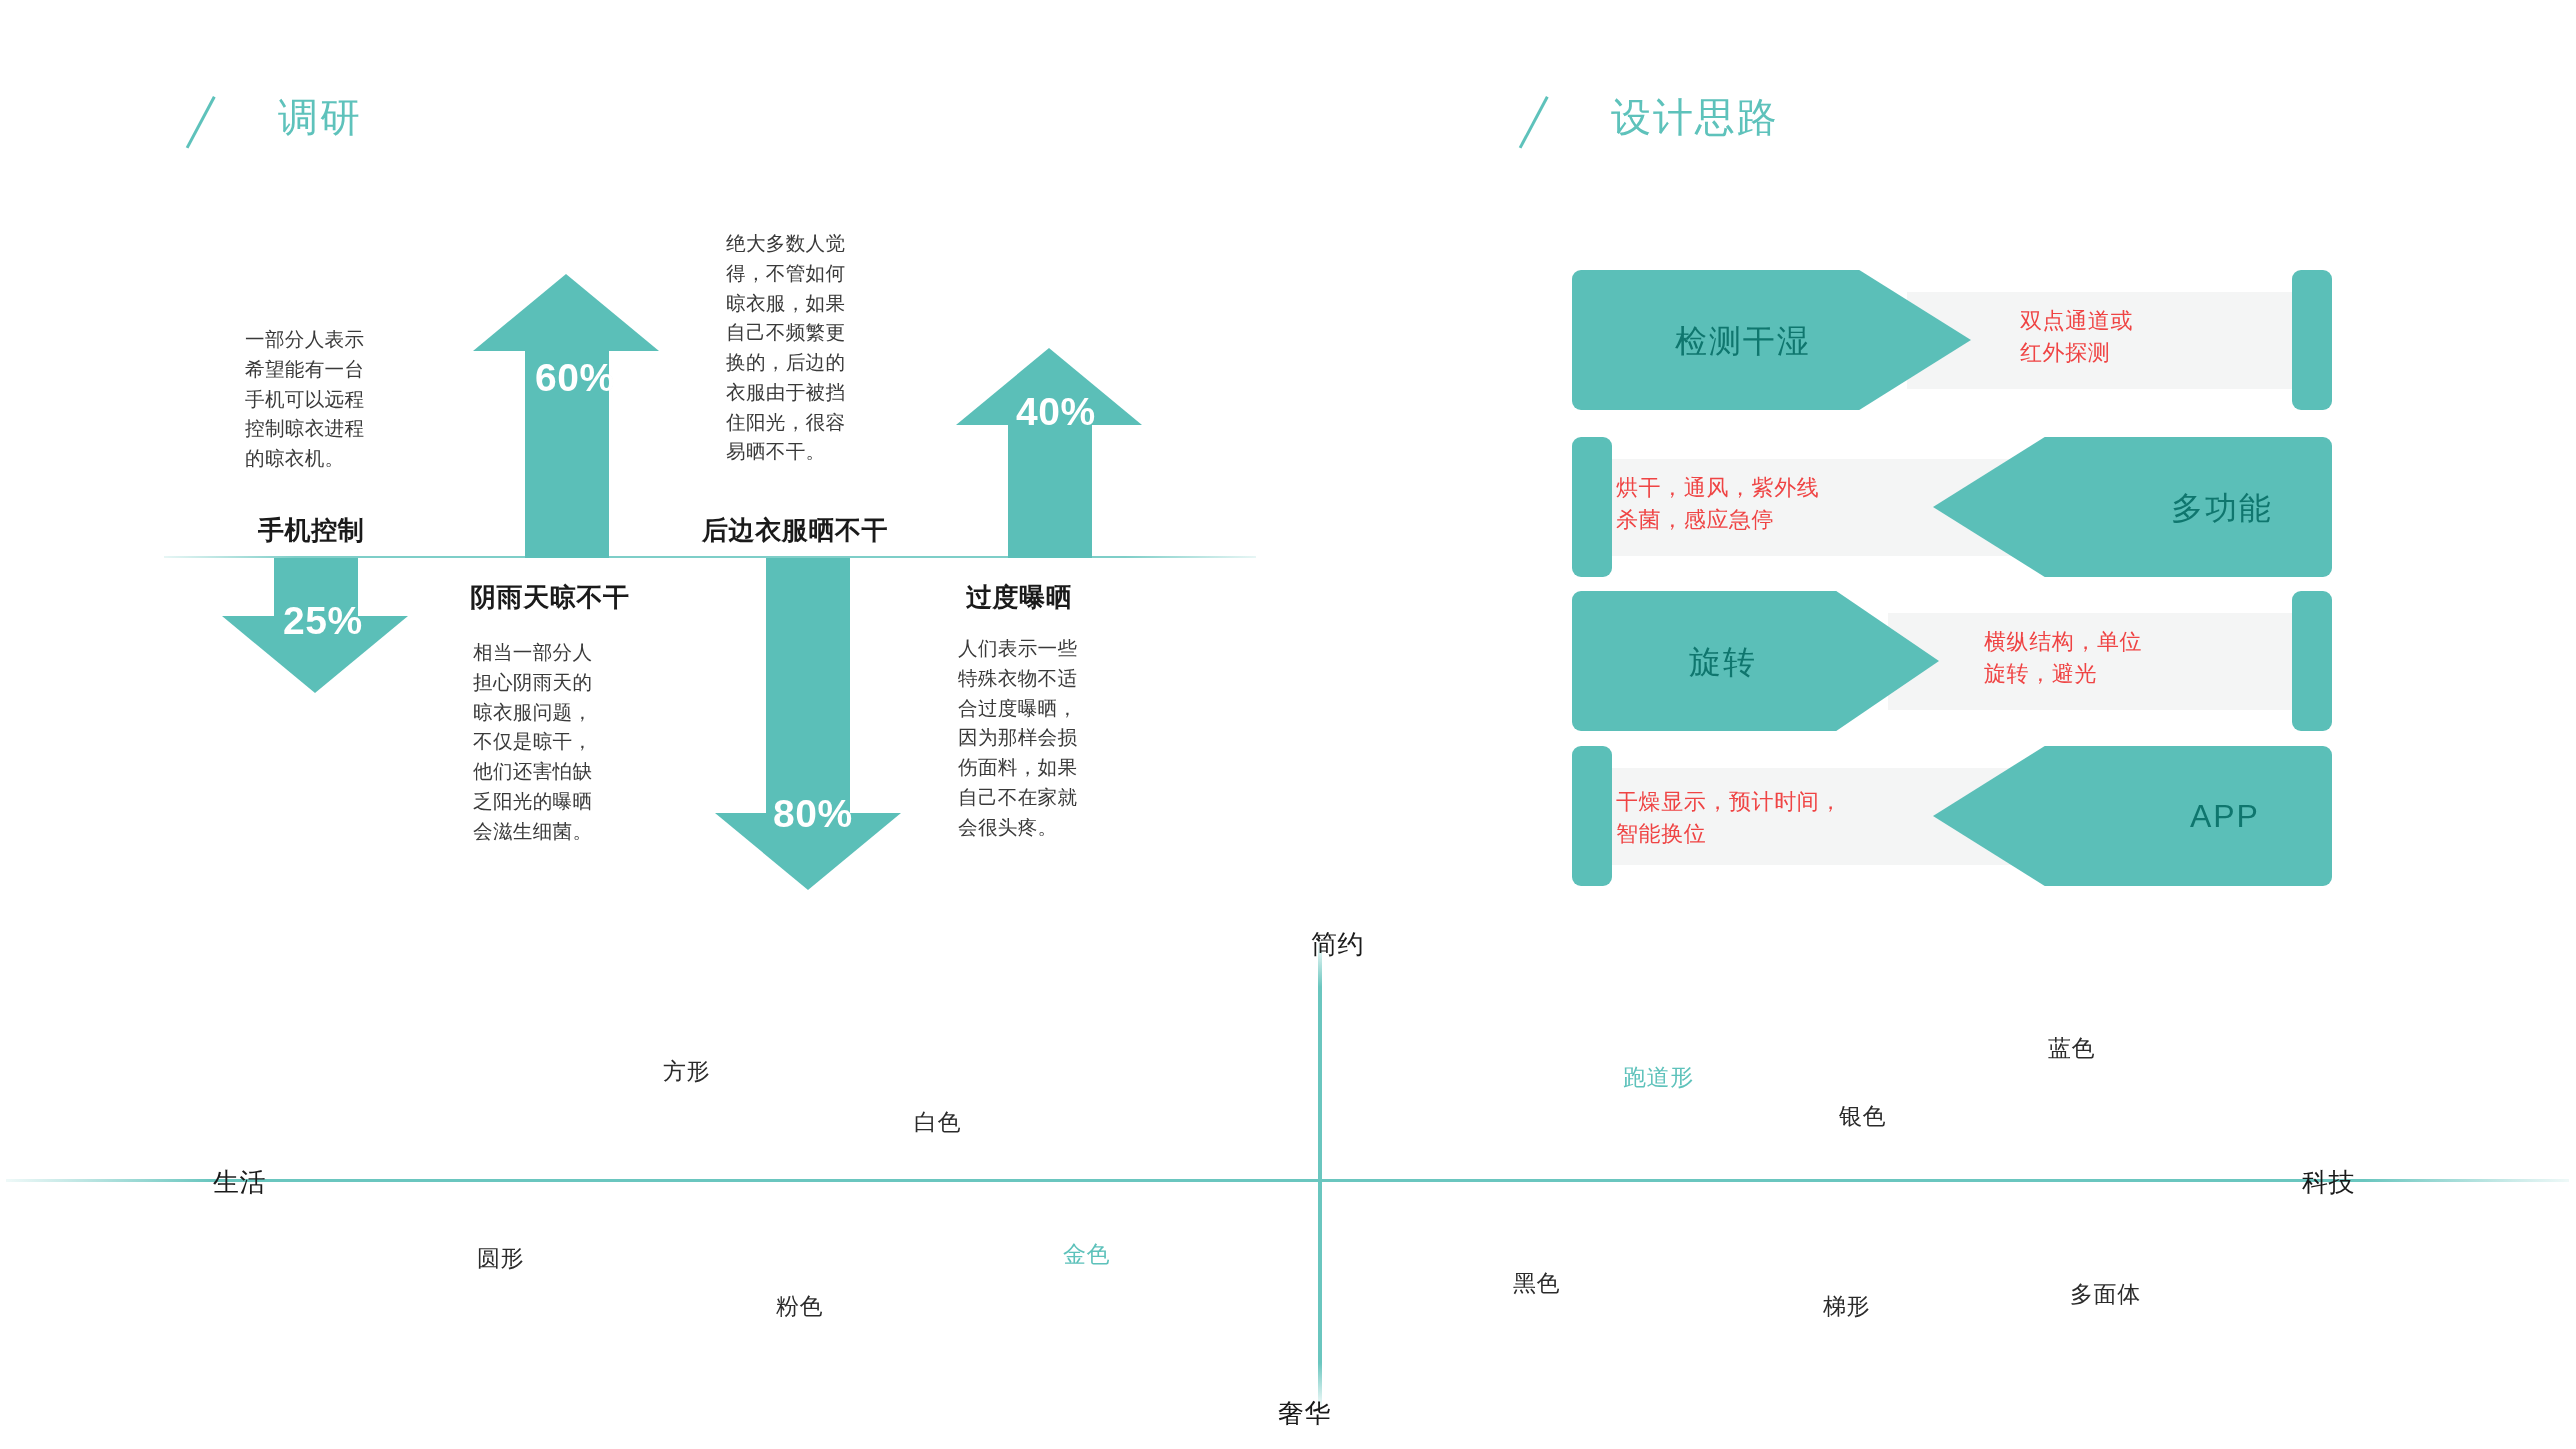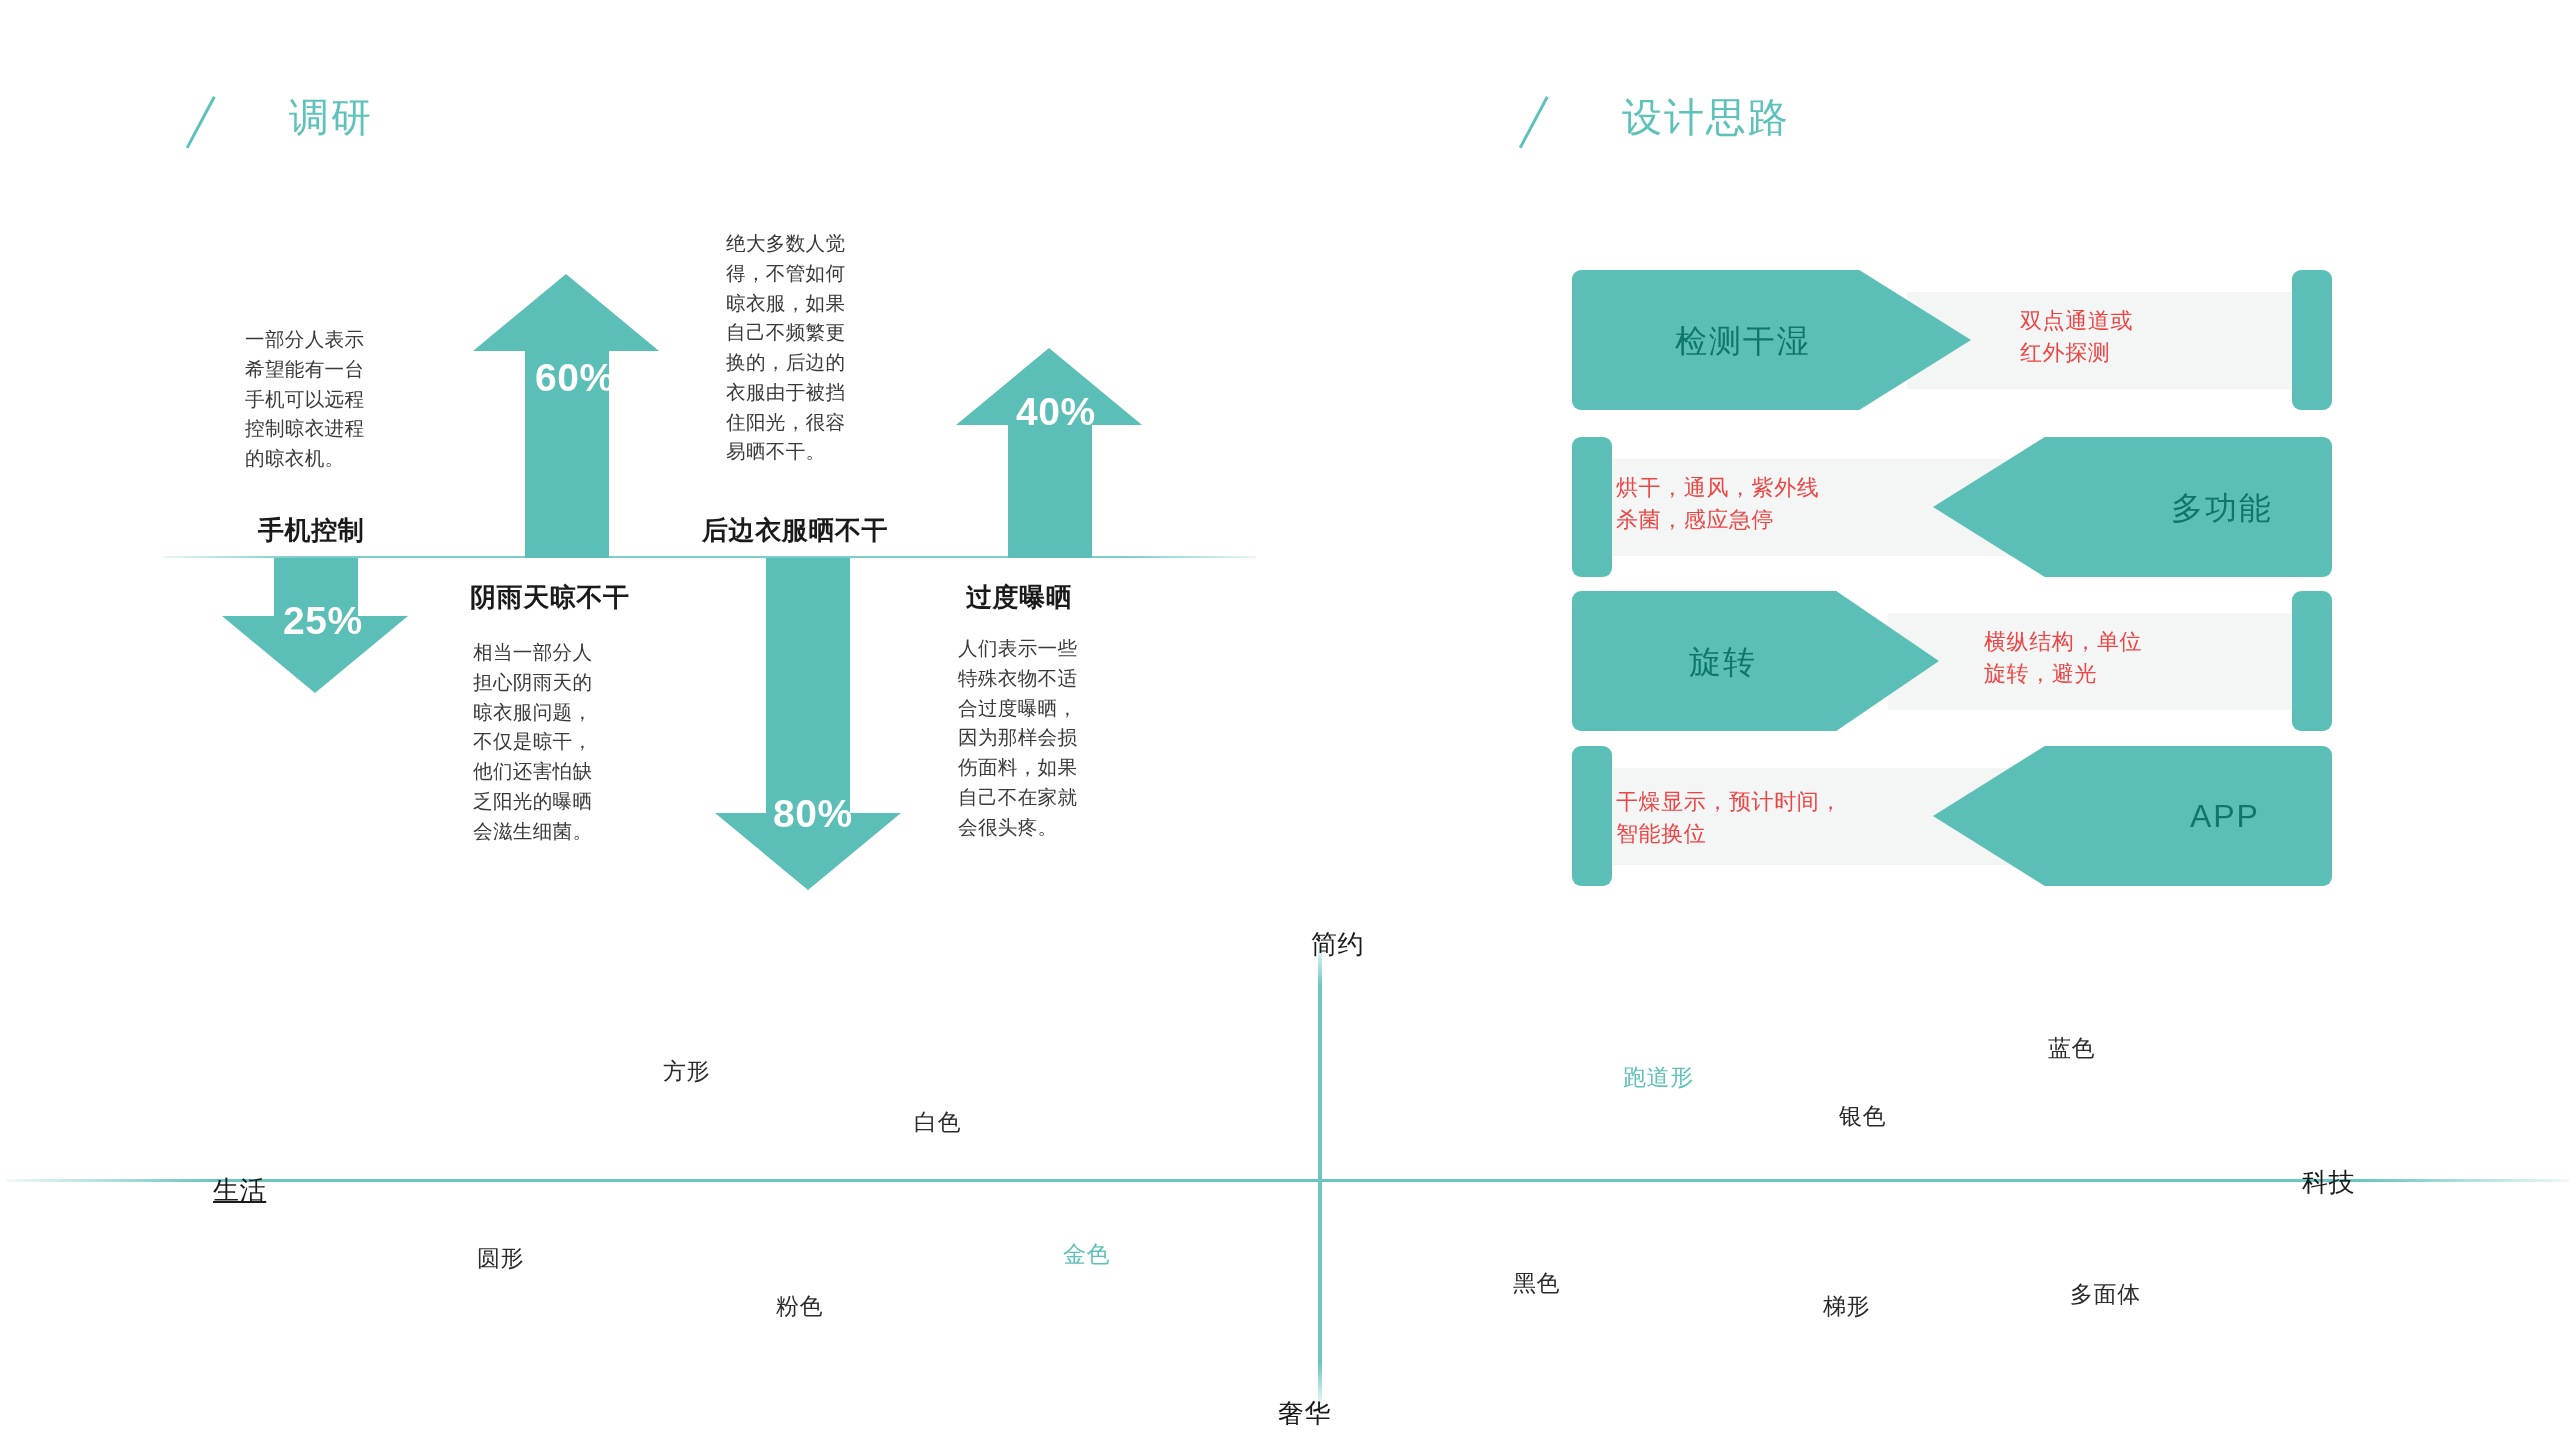--- a/index.html
+++ b/index.html
@@ -1,20 +1,20 @@
 <!DOCTYPE html>
 <html style="font-size:10.3px"><head>
 <meta charset="utf-8">
 <style>
   html,body{margin:0;padding:0;background:#fff;}
   body{width:2576px;height:1449px;position:relative;overflow:hidden;
        font-family:"Liberation Sans","DejaVu Sans",sans-serif;color:#231f20;}
 
   
-  .sec-head{position:absolute;display:flex;align-items:center;gap:37px;}
+  .sec-head{position:absolute;display:flex;align-items:center;gap:26px;}
   .sec-slash{width:39px;height:43px;position:relative;}
   .sec-slash::before{content:"";position:absolute;left:0;top:0;width:3.2px;height:58px;
      background:#5ec2bb;transform:rotate(28deg);transform-origin:top left;}
   .sec-title{font-size:40px;color:#5ec2bb;letter-spacing:1.9px;font-weight:400;white-space:nowrap;}
 
   
   #research{position:absolute;left:0;top:0;width:1320px;height:927px;}
   .baseline{position:absolute;left:164px;top:556px;width:1092px;height:1.9px;
      background:linear-gradient(to right,rgba(94,194,187,.15),#7ecec8 12%,#7ecec8 88%,rgba(94,194,187,.15));}
 
@@ -161,21 +161,21 @@
     <span class="body-text" style="left:44px;top:40px;white-space:pre-line;">干燥显示，预计时间，
 智能换位</span>
     <div class="tab left" style="left:0;"></div>
   </div>
 </div>
 
 <div id="matrix">
   <div class="m-vline"></div>
   <div class="m-hline"></div>
 
-  <span class="m-axis" style="left:213px;top:246px;text-decoration:underline;">生活</span>
+  <span class="m-axis" style="left:213px;top:238px;">生活</span>
   <span class="m-axis" style="left:2302px;top:238px;">科技</span>
   <span class="m-axis" style="left:1278px;top:0px;margin-left:33px;">简约</span>
   <span class="m-axis" style="left:1278px;top:469px;">奢华</span>
 
   <span class="m-item" style="left:663px;top:129px;">方形</span>
   <span class="m-item" style="left:914px;top:180px;">白色</span>
   <span class="m-item hl" style="left:1623px;top:135px;">跑道形</span>
   <span class="m-item" style="left:2048px;top:106px;">蓝色</span>
   <span class="m-item" style="left:1839px;top:174px;">银色</span>
   <span class="m-item" style="left:477px;top:316px;">圆形</span>

